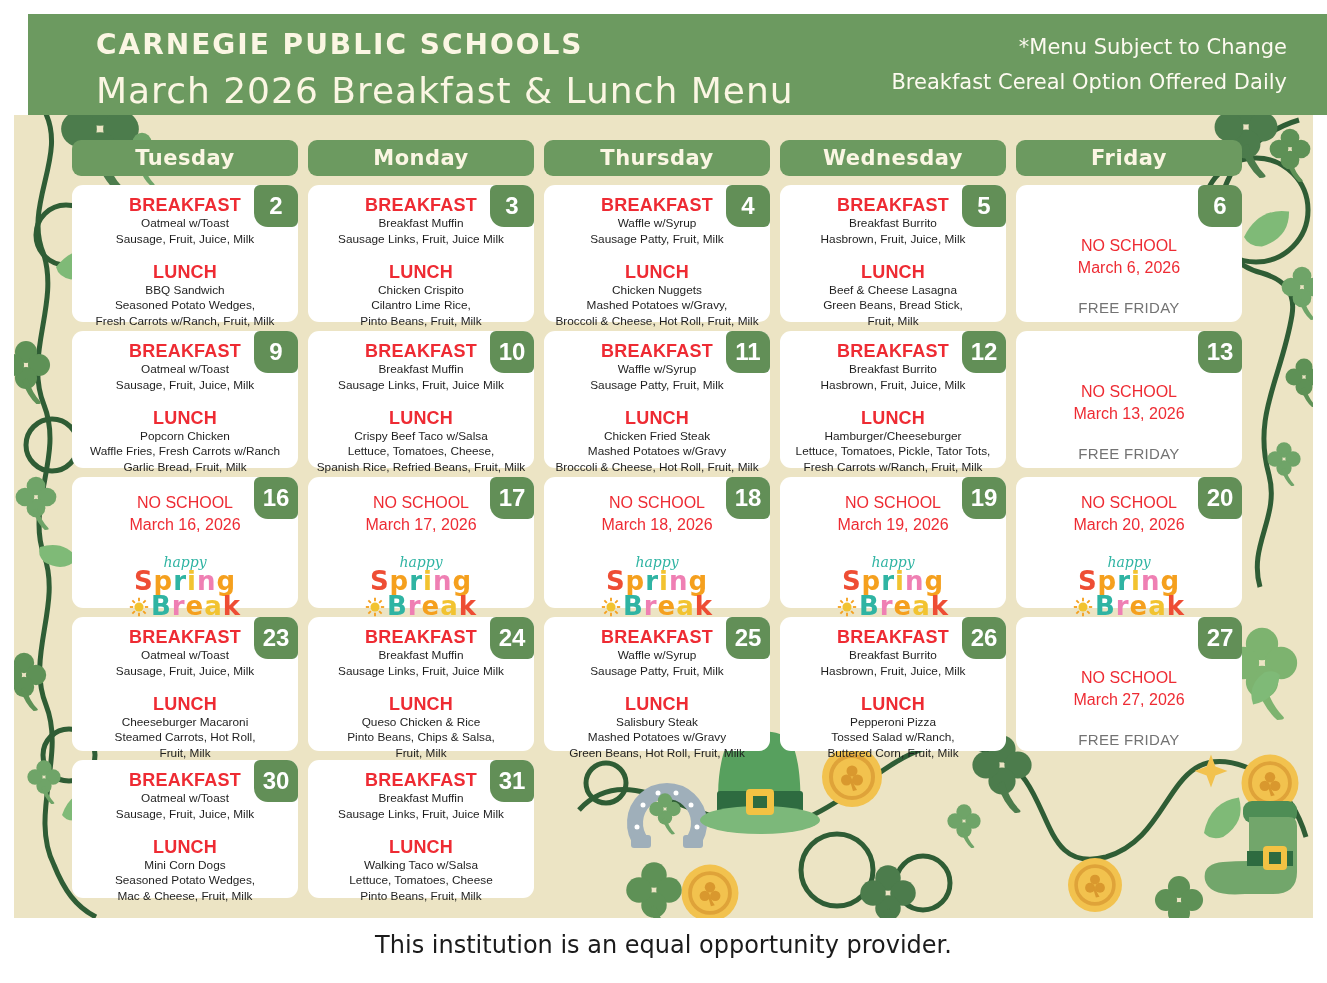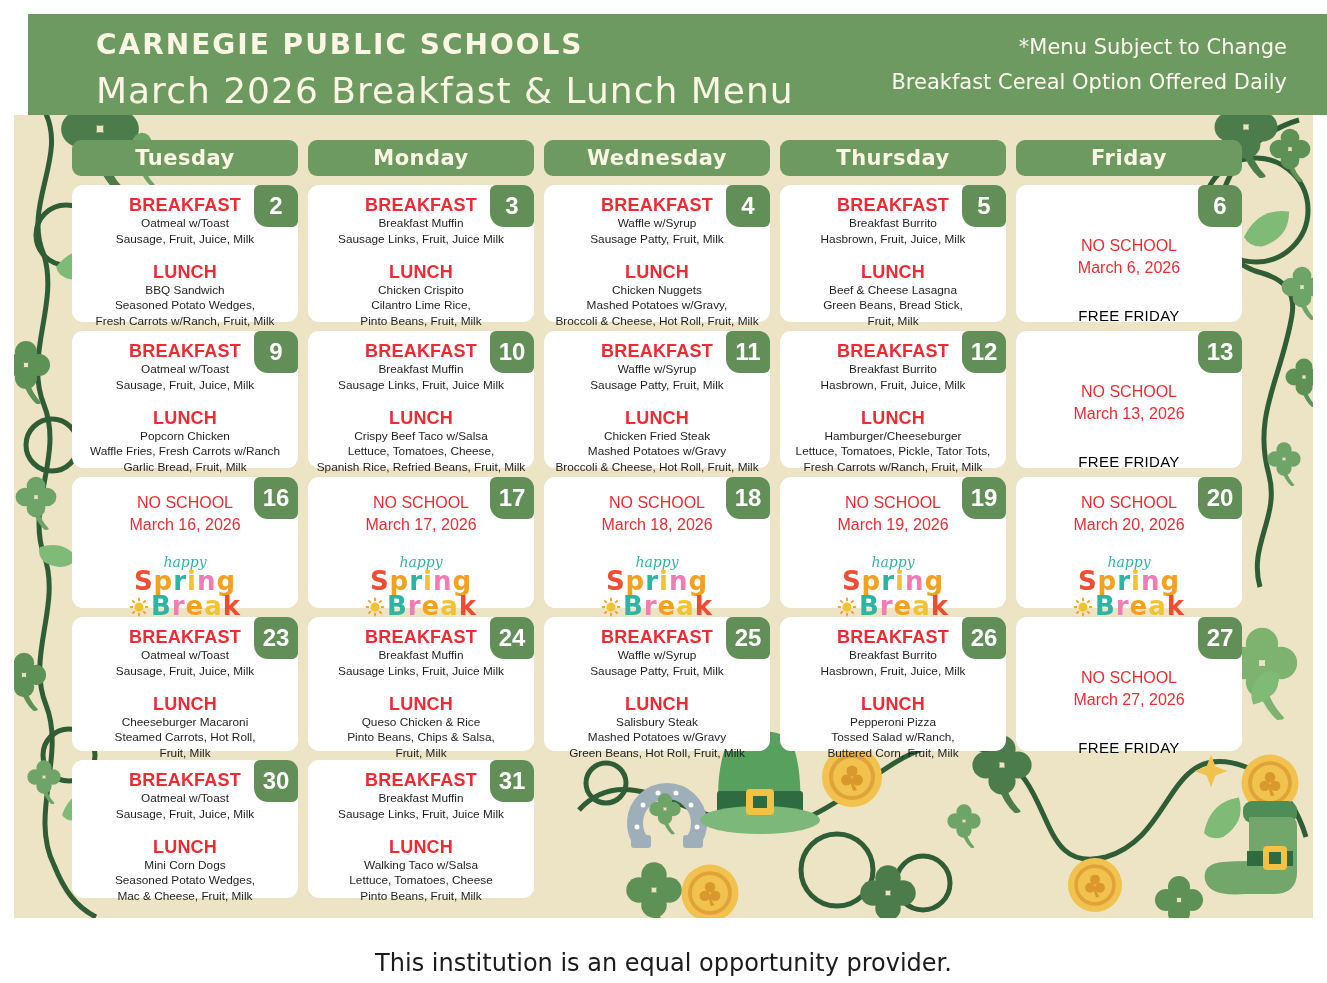--- a/index.html
+++ b/index.html
@@ -27,31 +27,31 @@
   .cell{background:#ffffff;border-radius:11px;position:relative;text-align:center;padding-top:10px;box-sizing:border-box;}
   .cell-empty{visibility:hidden;}
   .badge{position:absolute;top:0;right:0;width:44px;height:42px;background:#628f57;color:#fff;
          border-radius:6px 11px 6px 14px;display:flex;align-items:center;justify-content:center;
          font-weight:bold;font-size:24px;font-family:"Liberation Sans",sans-serif;}
   .meal-label{color:#ee2b33;font-weight:bold;font-size:18px;letter-spacing:0.2px;}
   .meal-label.lunch{margin-top:14px;}
   .menu-line{font-size:11.8px;color:#1e1e1e;line-height:1.34;}
   .cell.noschool{padding-top:50px;}
   .ns{color:#ee2b33;font-weight:normal;font-size:16px;line-height:1.4;}
-  .ff{margin-top:27px;font-size:15px;color:#000000;letter-spacing:0.3px;}
+  .ff{margin-top:19px;font-size:15px;color:#737373;letter-spacing:0.3px;}
   .cell.spring{padding-top:15px;}
   .sb-art{margin-top:1px;line-height:1;}
   .sb-happy{font-family:"DejaVu Serif",serif;font-style:italic;font-size:14px;color:#2fb4a3;margin-top:18px;}
   .sb-row{display:flex;justify-content:center;align-items:center;font-family:"DejaVu Sans",sans-serif;
           font-weight:bold;font-size:26px;letter-spacing:1px;line-height:0.98;}
   .sb-row .sun{display:inline-flex;margin-right:2px;}
 
   
   .footer{position:absolute;left:0;top:918px;width:1327px;height:65px;background:#ffffff;
-          display:flex;justify-content:center;align-items:flex-start;padding-top:31px;box-sizing:border-box;
+          display:flex;justify-content:center;align-items:flex-start;padding-top:13px;box-sizing:border-box;
           font-family:"DejaVu Sans",sans-serif;font-size:24px;color:#1b1b1b;z-index:3;}
 </style>
 </head>
 <body>
 
 <div class="page">
 
   <div class="banner">
     <div>
       <div class="school">CARNEGIE PUBLIC SCHOOLS</div>
@@ -165,22 +165,22 @@
         <rect x="-16" y="-12" width="46" height="15" fill="#2e6b40"></rect>
         <rect x="0" y="-17" width="24" height="24" rx="4" fill="#f3c243"></rect>
         <rect x="6" y="-11" width="12" height="12" fill="#2e6b40"></rect>
       </g>
     </g>
   </svg>
 
   <div class="grid" id="grid">
       <div class="dayhead">Tuesday</div>
       <div class="dayhead">Monday</div>
+      <div class="dayhead">Thursday</div>
       <div class="dayhead">Wednesday</div>
-      <div class="dayhead">Thursday</div>
       <div class="dayhead">Friday</div>
       <div class="cell">
         <div class="badge">2</div>
         <div class="meal-label">BREAKFAST</div>
         <div class="menu-line">Oatmeal w/Toast</div>
         <div class="menu-line">Sausage, Fruit, Juice, Milk</div>
         <div class="meal-label lunch">LUNCH</div>
         <div class="menu-line">BBQ Sandwich</div>
         <div class="menu-line">Seasoned Potato Wedges,</div>
         <div class="menu-line">Fresh Carrots w/Ranch, Fruit, Milk</div>

